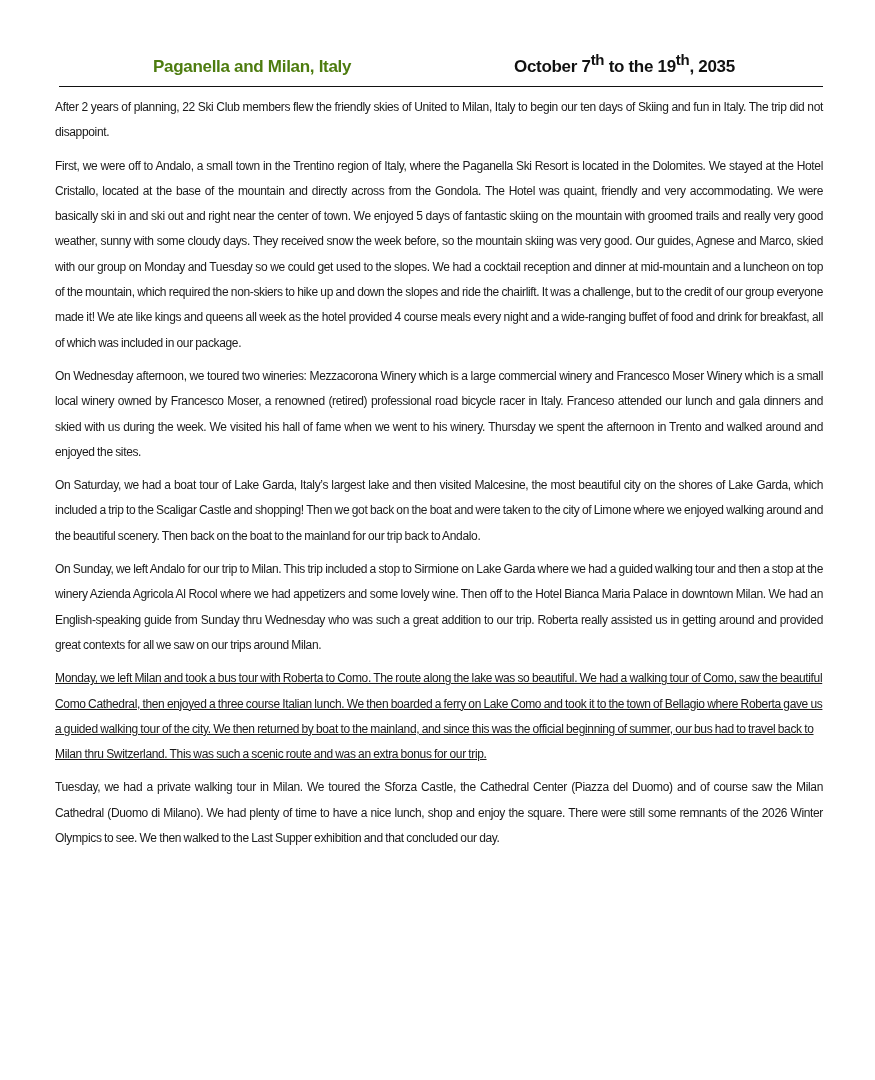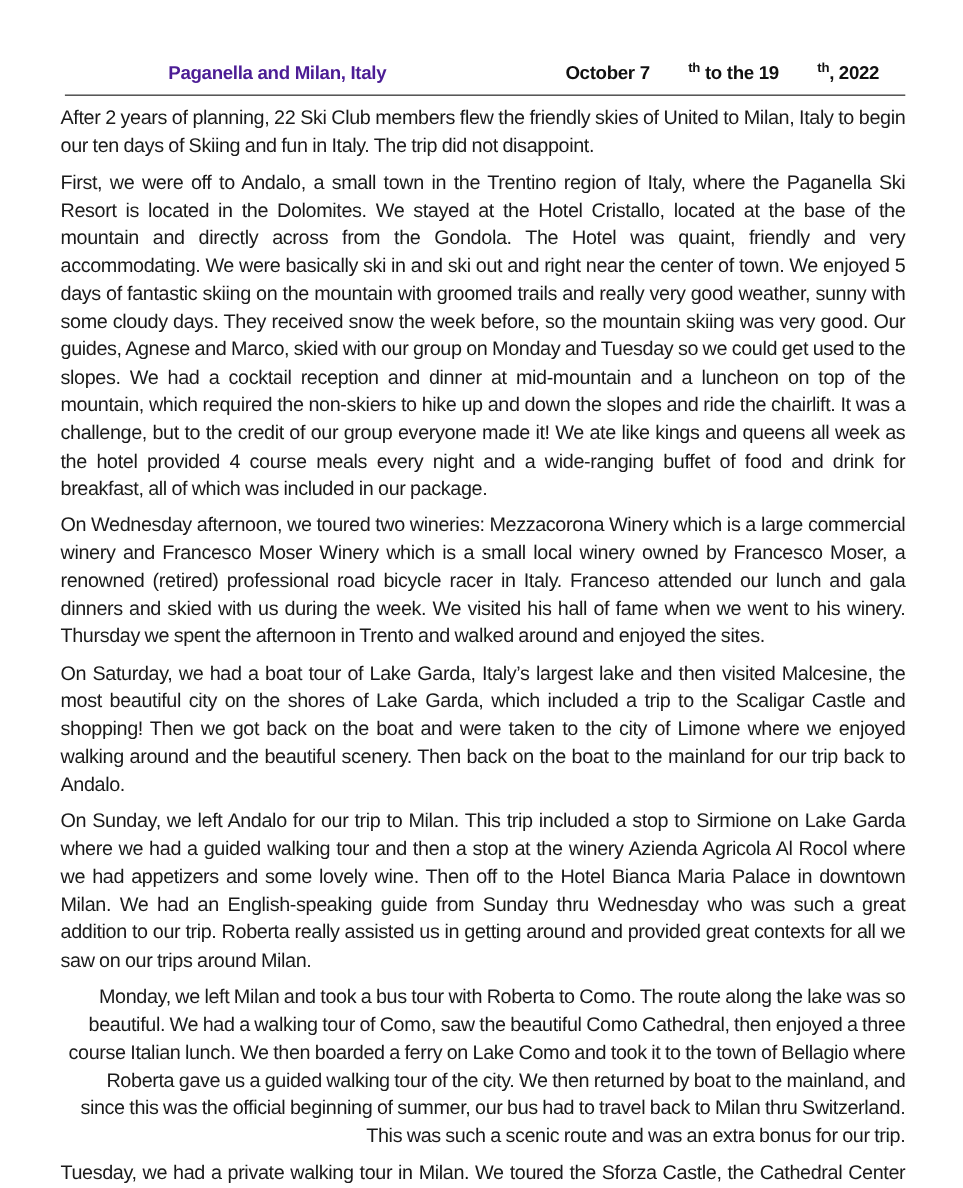--- a/index.html
+++ b/index.html
@@ -28,64 +28,64 @@
       margin-left: 4px;
       width: 764px;
     }
     .header-title {
       position: absolute;
       left: 94px;
       top: 57px;
       font-weight: bold;
       font-size: 17px;
       letter-spacing: -0.3px;
-      color: #4c1d95;
+      color: #4d7c0f;
       white-space: nowrap;
     }
     .header-date {
       position: absolute;
       left: 455px;
       top: 57px;
       font-weight: bold;
       font-size: 17px;
       letter-spacing: -0.3px;
       color: #111;
       white-space: nowrap;
     }
     .header-date sup {
-      font-size: 12px;
+      font-size: 15px;
       vertical-align: 7px;
       line-height: 0;
-      margin-left: 35px;
     }
     .body-text {
       position: absolute;
       left: 0;
       top: 95px;
       width: 768px;
     }
     p {
       margin: 0 0 8px 0;
-      font-size: 18px;
+      font-size: 12px;
       line-height: 25.3px;
       text-align: justify;
       letter-spacing: -0.35px;
       word-spacing: -0.5px;
     }
     p.left {
-      text-align: right;
+      text-align: left;
+      text-decoration: underline;
     }
   </style>
 </head>
 <body>
 
 <div class="page">
   <div class="header">
     <span class="header-title">Paganella and Milan, Italy</span>
-    <span class="header-date"><span>October 7</span><sup>th</sup><span> to the 19</span><sup>th</sup><span>, 2022</span></span>
+    <span class="header-date"><span>October 7</span><sup>th</sup><span> to the 19</span><sup>th</sup><span>, 2035</span></span>
   </div>
 
   <div class="body-text">
     <p>After 2 years of planning, 22 Ski Club members flew the friendly skies of United to Milan, Italy to begin our ten days of Skiing and fun in Italy. The trip did not disappoint.</p>
     <p>First, we were off to Andalo, a small town in the Trentino region of Italy, where the Paganella Ski Resort is located in the Dolomites. We stayed at the Hotel Cristallo, located at the base of the mountain and directly across from the Gondola. The Hotel was quaint, friendly and very accommodating. We were basically ski in and ski out and right near the center of town.  We enjoyed 5 days of fantastic skiing on the mountain with groomed trails and really very good weather, sunny with some cloudy days. They received snow the week before, so the mountain skiing was very good. Our guides, Agnese and Marco, skied with our group on Monday and Tuesday so we could get used to the slopes.  We had a cocktail reception and dinner at mid-mountain and a luncheon on top of the mountain, which required the non-skiers to hike up and down the slopes and ride the chairlift. It was a challenge, but to the credit of our group everyone made it! We ate like kings and queens all week as the hotel provided 4 course meals every night and a wide-ranging buffet of food and drink for breakfast, all of which was included in our package.</p>
     <p>On Wednesday afternoon, we toured two wineries:  Mezzacorona Winery which is a large commercial winery and Francesco Moser Winery which is a small local winery owned by Francesco Moser, a renowned (retired) professional road bicycle racer in Italy.  Franceso attended our lunch and gala dinners and skied with us during the week. We visited his hall of fame when we went to his winery. Thursday we spent the afternoon in Trento and walked around and enjoyed the sites.</p>
     <p>On Saturday, we had a boat tour of Lake Garda, Italy’s largest lake and then visited Malcesine, the most beautiful city on the shores of Lake Garda, which included a trip to the Scaligar Castle and shopping! Then we got back on the boat and were taken to the city of Limone where we enjoyed walking around and the beautiful scenery. Then back on the boat to the mainland for our trip back to Andalo.</p>
     <p>On Sunday, we left Andalo for our trip to Milan. This trip included a stop to Sirmione on Lake Garda where we had a guided walking tour and then a stop at the winery Azienda Agricola Al Rocol where we had appetizers and some lovely wine. Then off to the Hotel Bianca Maria Palace in downtown Milan.  We had an English-speaking guide from Sunday thru Wednesday who was such a great addition to our trip. Roberta really assisted us in getting around and provided great contexts for all we saw on our trips around Milan.</p>
     <p class="left">Monday, we left Milan and took a bus tour with Roberta to Como. The route along the lake was so beautiful. We had a walking tour of Como, saw the beautiful Como Cathedral, then enjoyed a three course Italian lunch. We then boarded a ferry on Lake Como and took it to the town of Bellagio where Roberta gave us a guided walking tour of the city. We then returned by boat to the mainland, and since this was the official beginning of summer, our bus had to travel back to Milan thru Switzerland. This was such a scenic route and was an extra bonus for our trip.</p>
     <p>Tuesday, we had a private walking tour in Milan.  We toured the Sforza Castle, the Cathedral Center (Piazza del Duomo) and of course saw the Milan Cathedral (Duomo di Milano). We had plenty of time to have a nice lunch, shop and enjoy the square. There were still some remnants of the 2026 Winter Olympics to see.  We then walked to the Last Supper exhibition and that concluded our day.</p>

